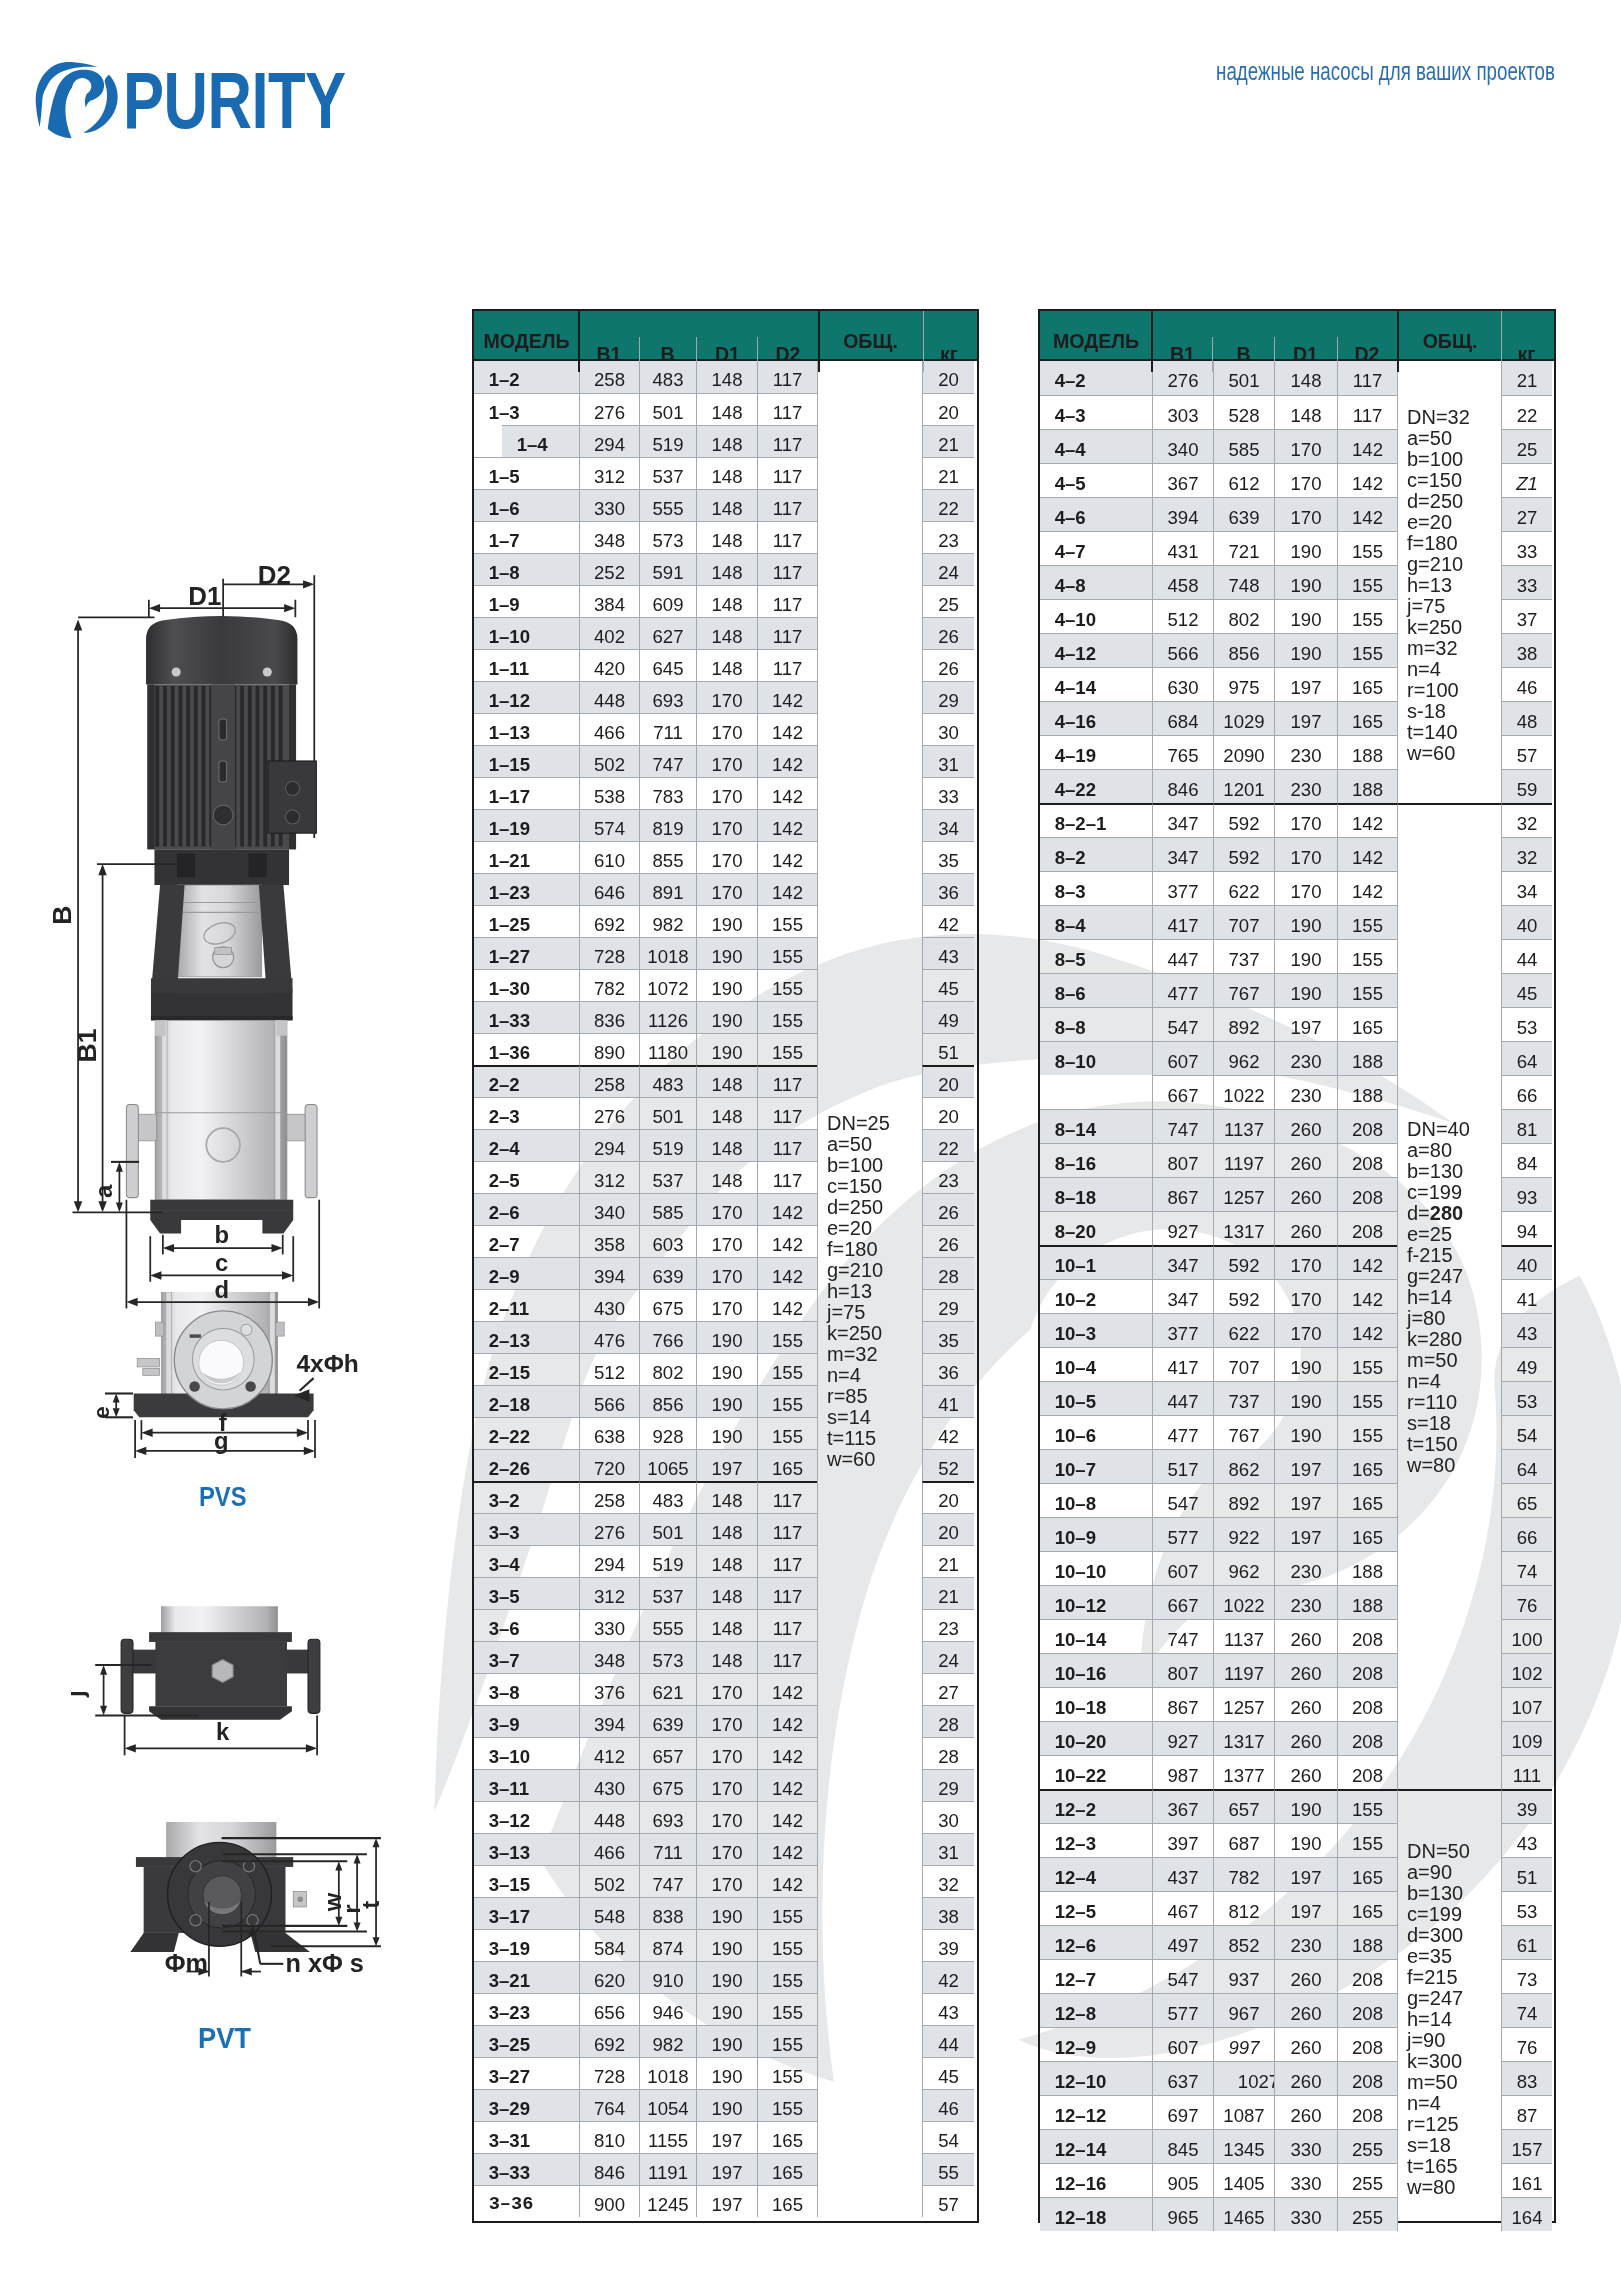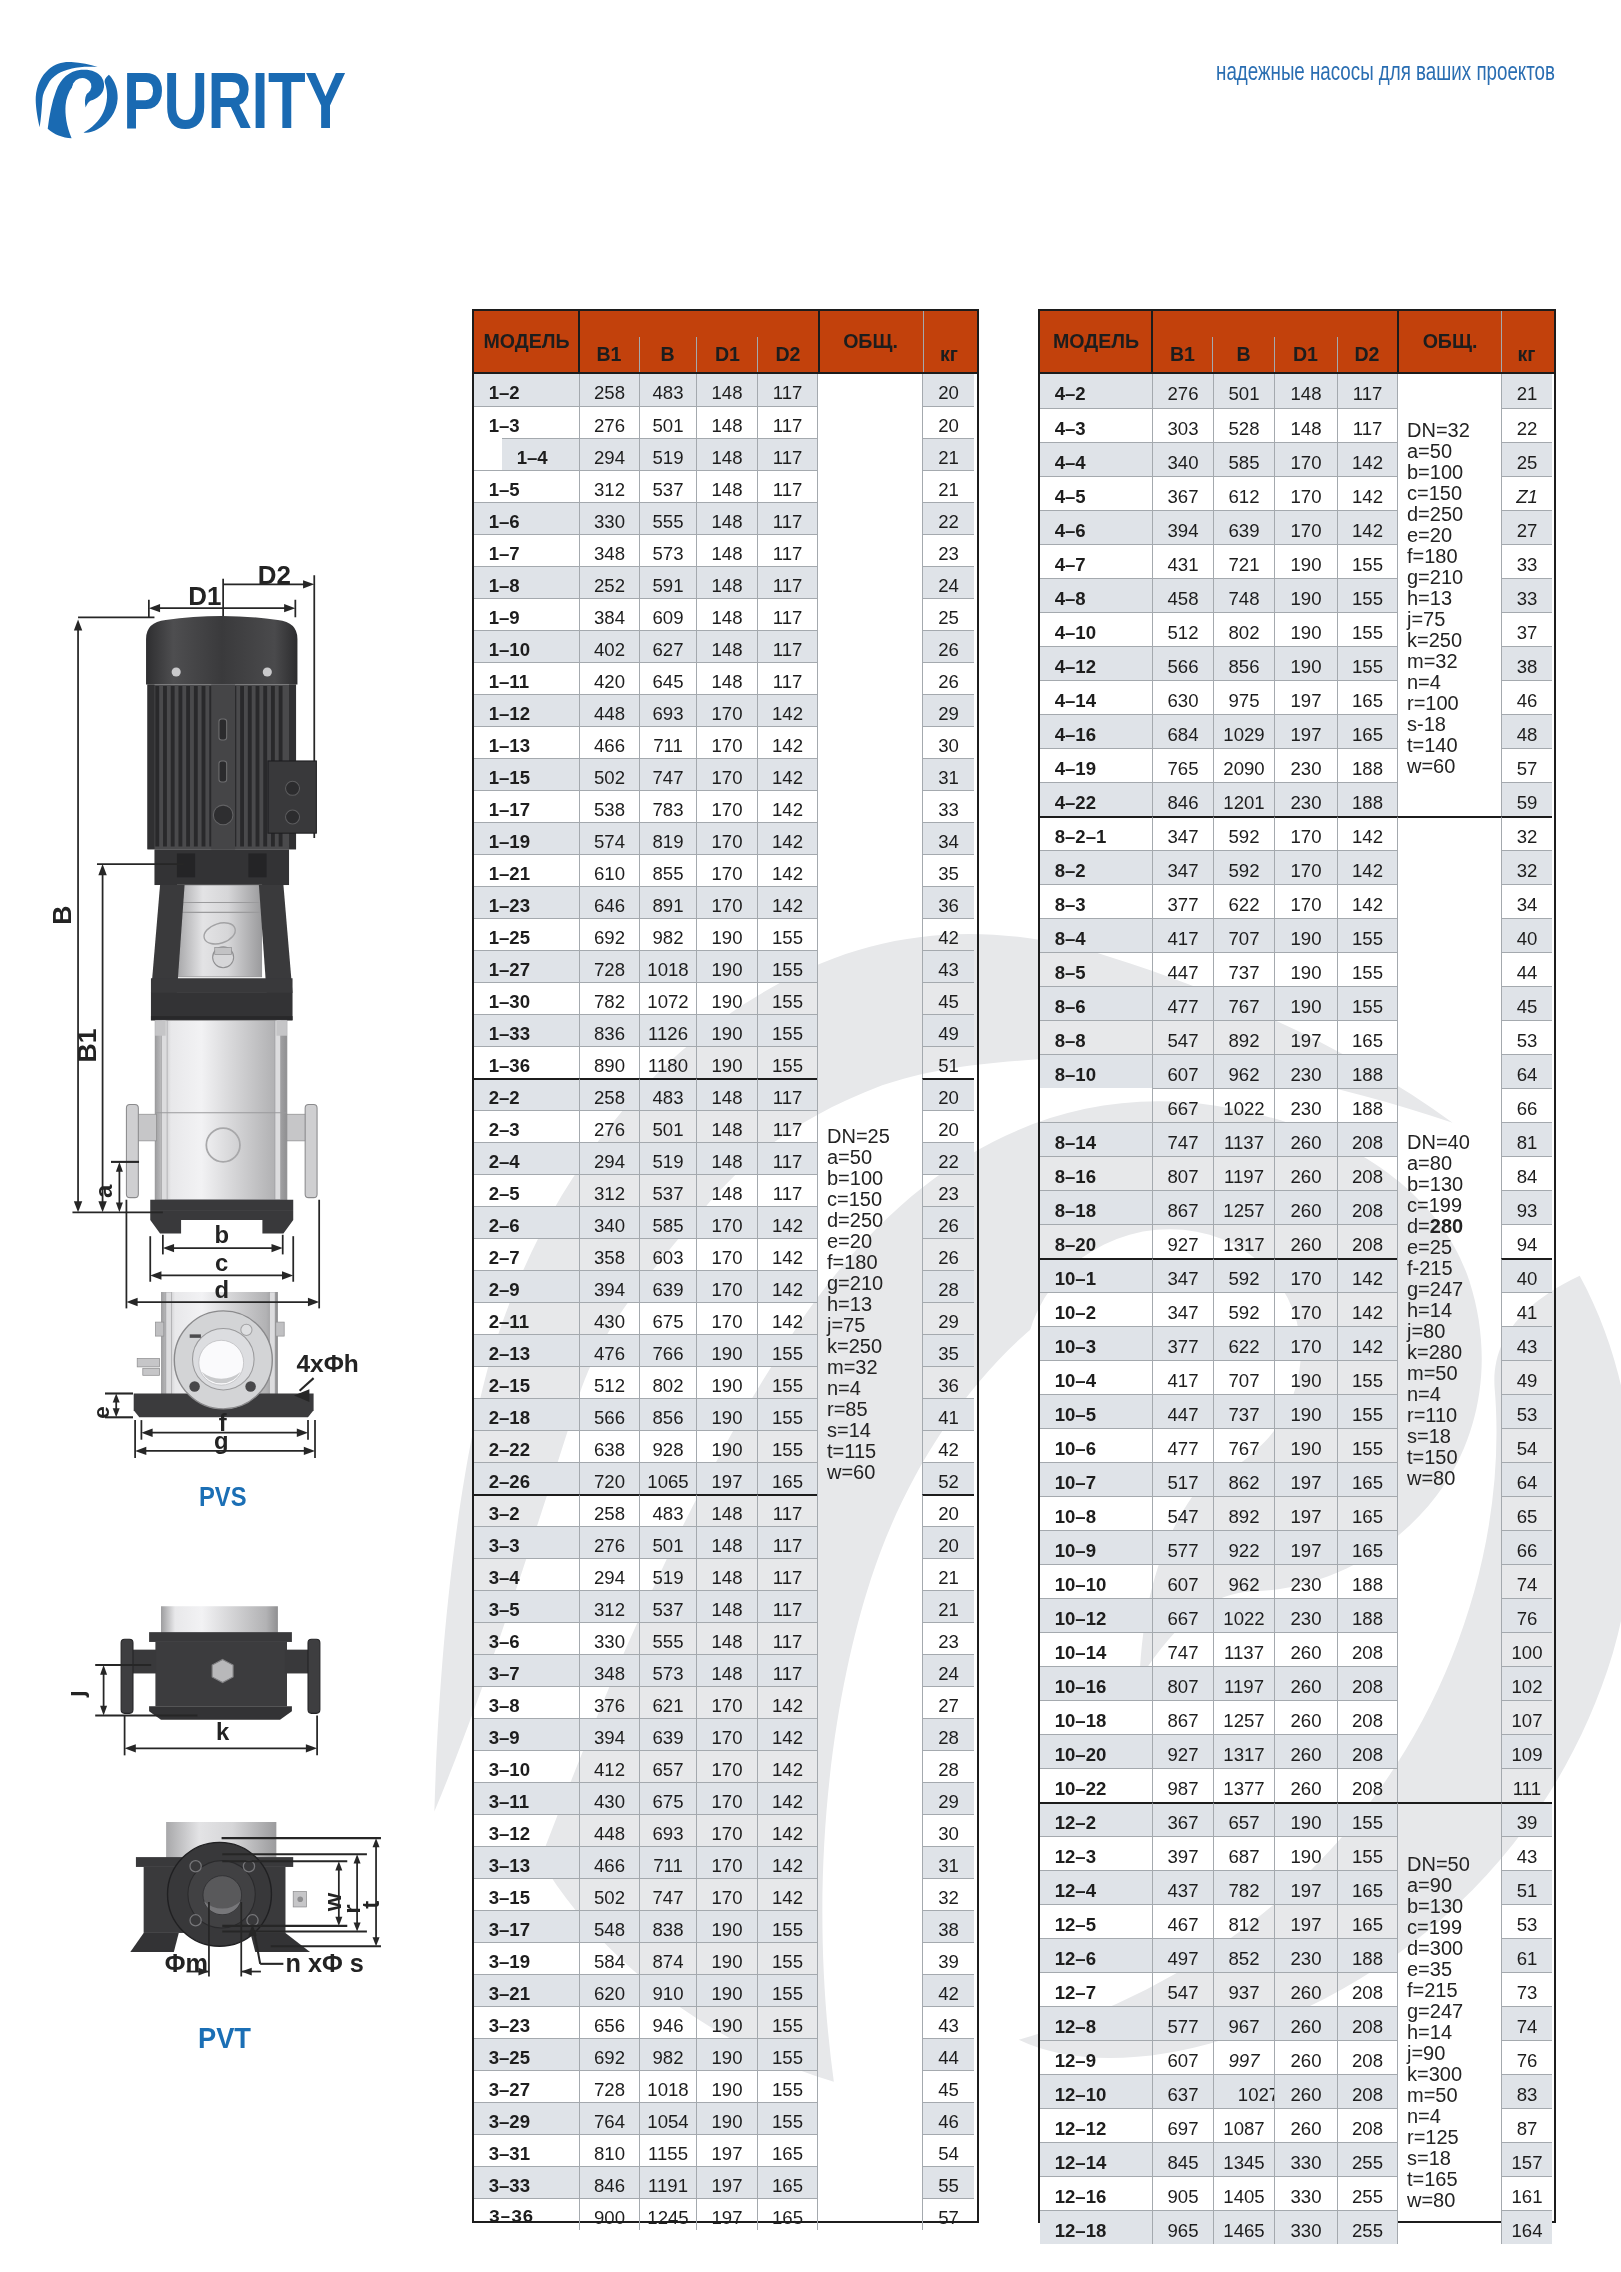--- a/index.html
+++ b/index.html
@@ -5,21 +5,21 @@
 .page { position:relative; width:1622px; height:2273px; overflow:hidden; background:#fff; }
 .wm { transform:rotate(14deg); }
 .logotext { position:absolute; left:123px; top:55px; width:323px; font-weight:bold; font-size:80px;
   color:#1a6ab2; letter-spacing:-0.7px; transform:scale(0.77,1); transform-origin:0 0; }
 .tagline { position:absolute; left:1052px; top:57px; width:503px; text-align:right; font-size:25px;
   color:#2a6eb2; transform:scale(0.75,1); transform-origin:100% 0; }
 .pvs, .pvt { position:absolute; font-weight:bold; color:#1b6fb5; transform-origin:0 0; }
 .pvs { font-size:27px; transform:scale(0.88,1); }
 .pvt { font-size:29px; transform:scale(0.94,1); }
 .tbl { position:absolute; border:2.8px solid #1c1c1c; background:transparent; }
-.thead { position:relative; height:63px; border-bottom:2.8px solid #1c1c1c; background:#c2410c; }
+.thead { position:relative; height:50px; border-bottom:2.8px solid #1c1c1c; background:#0f766e; }
 .hlab { position:absolute; height:61px; display:flex; justify-content:center; font-weight:bold; font-size:19.6px; color:#1d1d1d; }
 .hmid { align-items:center; }
 .hbot { align-items:flex-end; padding-bottom:6.3px; }
 .hsepb { position:absolute; width:1.8px; background:#1c1c1c; }
 .hsepg { position:absolute; width:1.1px; background:#a4a9ae; }
 .tbody { display:grid; }
 .cell { border-left:1.1px solid #a4a9ae; border-top:1.1px solid #a4a9ae; display:flex; align-items:center; padding-top:6.3px;
   justify-content:center; font-size:18.6px; color:#1d1d1d; }
 .cell.g { background:#dfe3e8; }
 .cell.model { justify-content:flex-start; padding-left:14.7px; font-weight:bold; }

